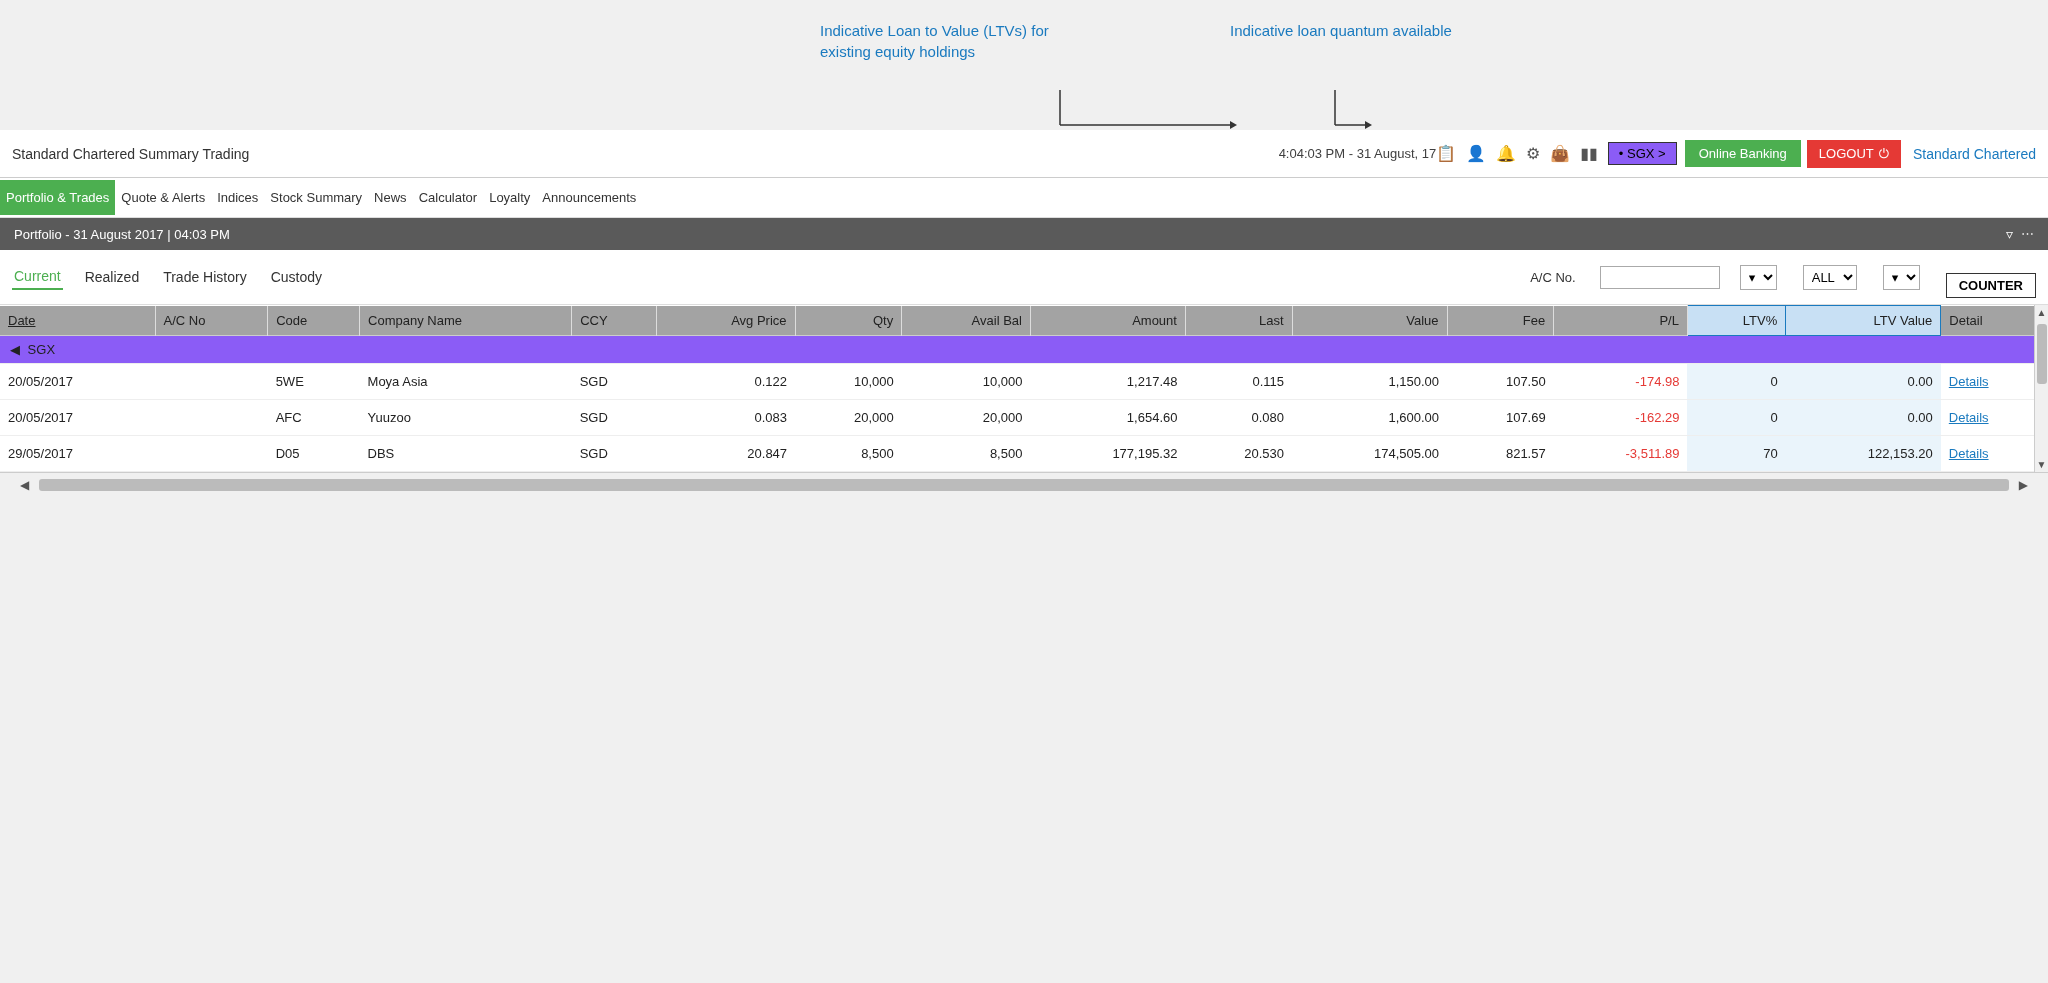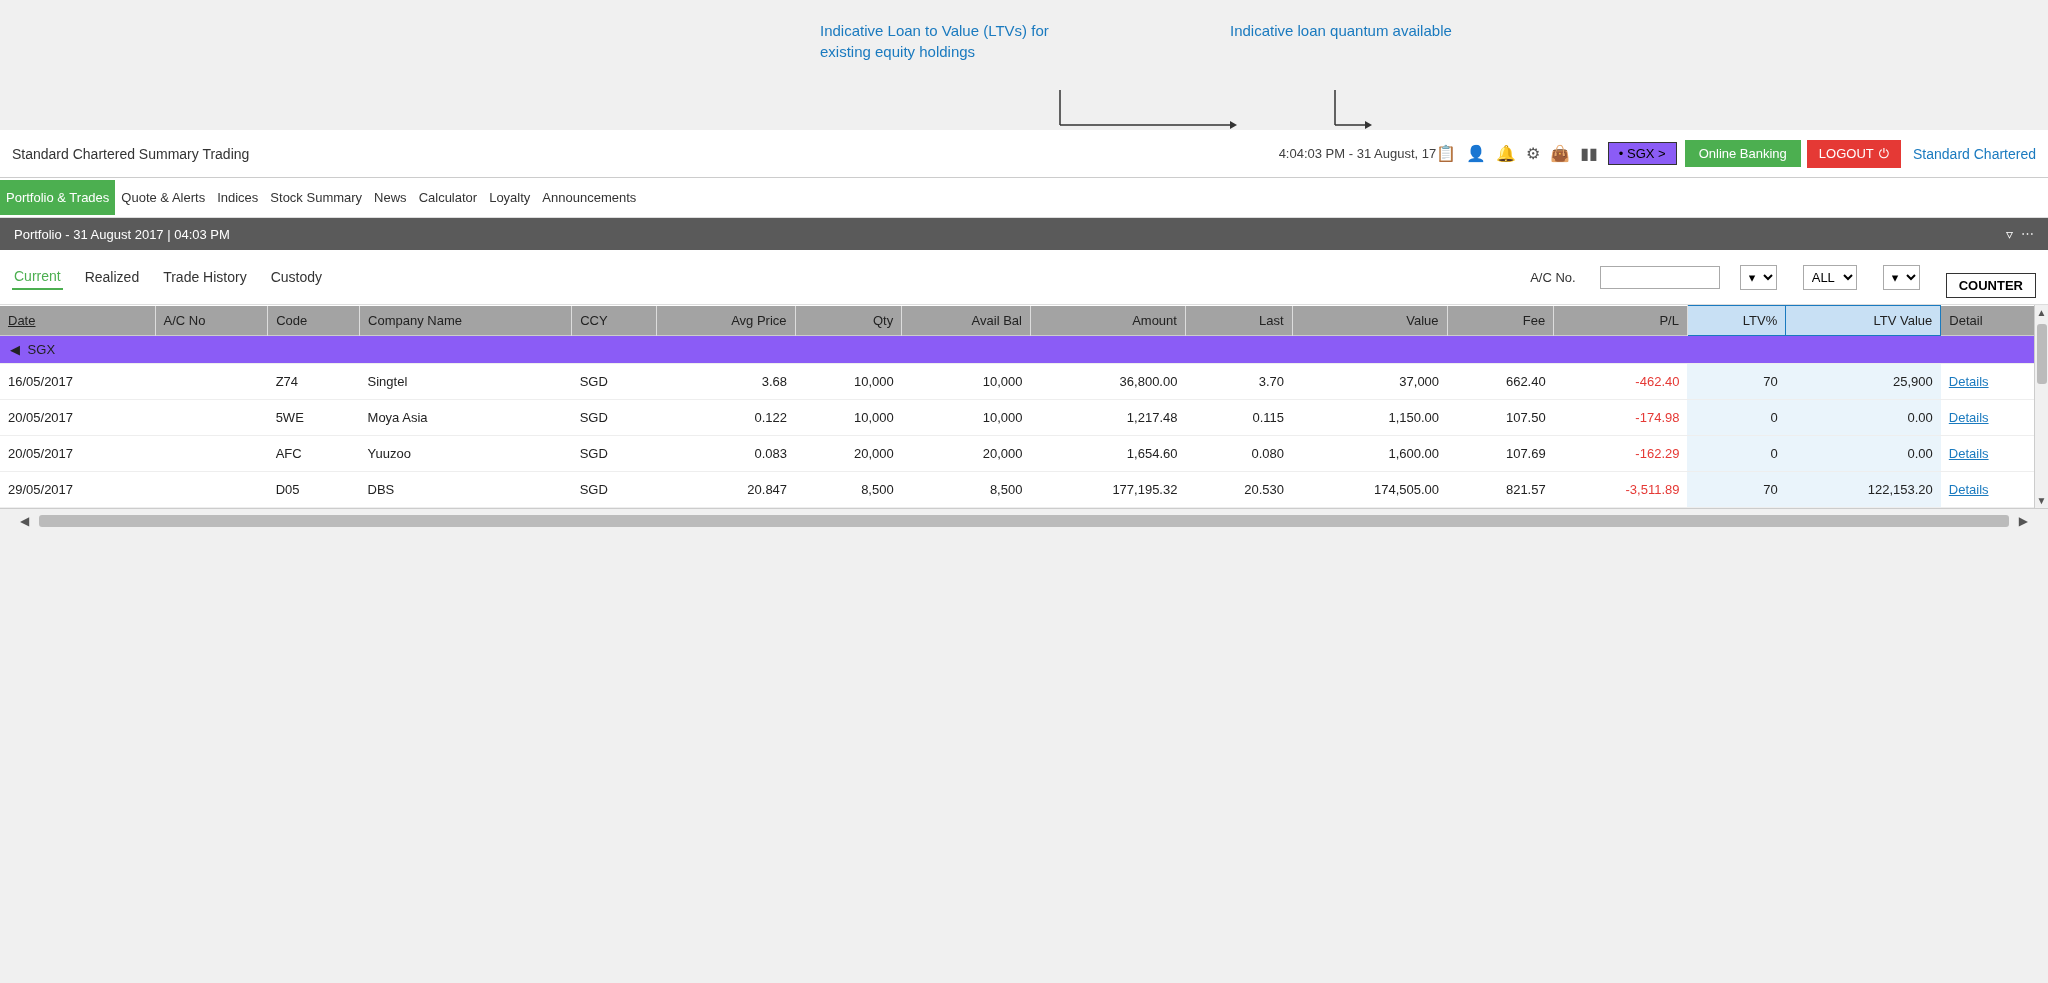--- a/index.html
+++ b/index.html
@@ -358,38 +358,20 @@
           <th class="right">Fee</th>
           <th class="right">P/L</th>
           <th class="right ltv-col">LTV%</th>
           <th class="right ltv-val-col">LTV Value</th>
           <th>Detail</th>
         </tr>
       </thead>
       <tbody id="table-body">
       <tr>
             <td colspan="16" style="background: #8b5cf6; padding: 6px 10px; font-weight: normal;"><span style="margin-right:4px;">◀</span> SGX</td>
-          </tr>
-          <tr>
-            <td class="">16/05/2017</td>
-            <td class=""></td>
-            <td class="">Z74</td>
-            <td class="">Singtel</td>
-            <td class="">SGD</td>
-            <td class="right">3.68</td>
-            <td class="right">10,000</td>
-            <td class="right">10,000</td>
-            <td class="right">36,800.00</td>
-            <td class="right">3.70</td>
-            <td class="right">37,000</td>
-            <td class="right">662.40</td>
-            <td class="red">-462.40</td>
-            <td class="right ltv-col">70</td>
-            <td class="ltv-val-col">25,900</td>
-            <td class="details-link">Details</td>
           </tr>
           <tr>
             <td class="">20/05/2017</td>
             <td class=""></td>
             <td class="">5WE</td>
             <td class="">Moya Asia</td>
             <td class="">SGD</td>
             <td class="right">0.122</td>
             <td class="right">10,000</td>
             <td class="right">10,000</td>

